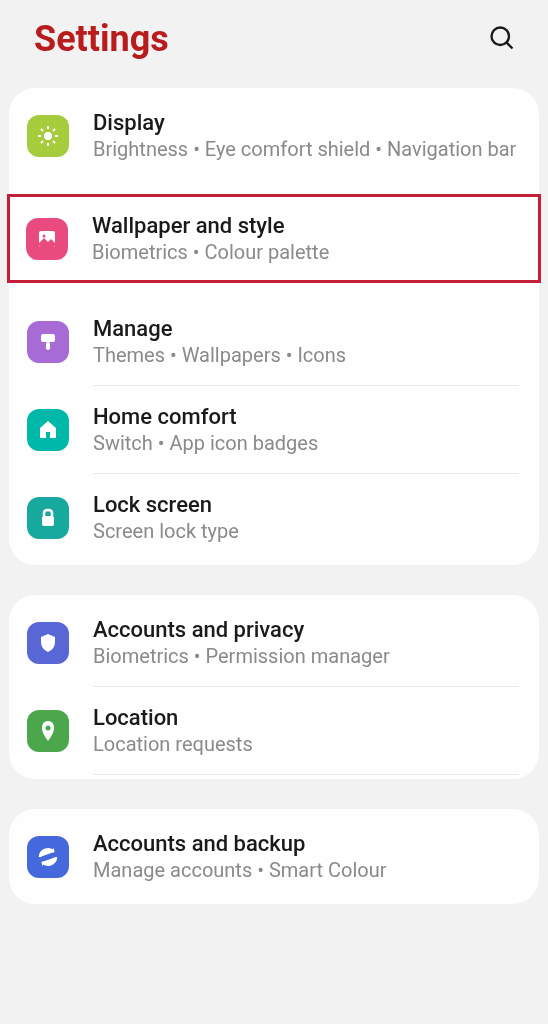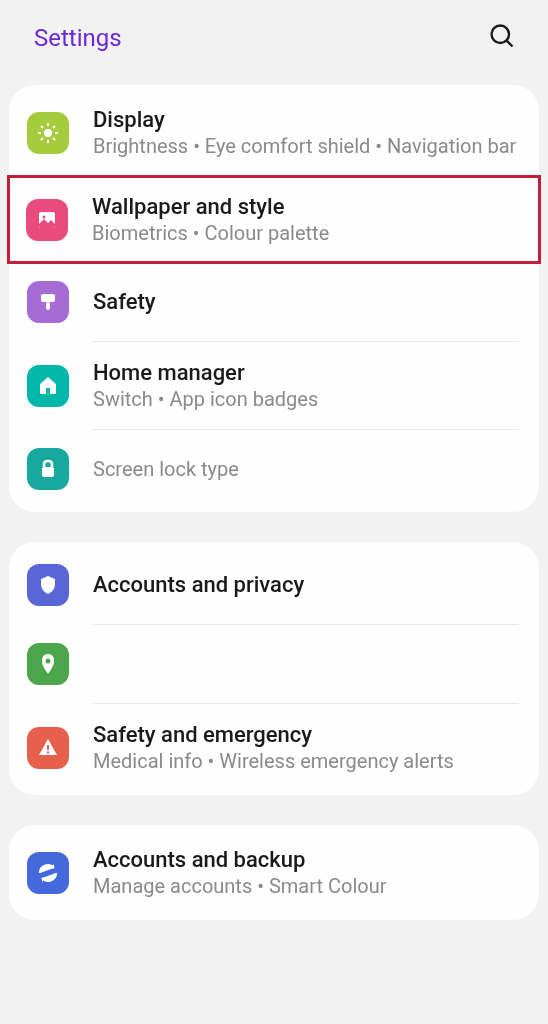--- a/index.html
+++ b/index.html
@@ -14,23 +14,23 @@
       background: #f2f2f2;
       overflow: hidden;
     }
     .header {
       display: flex;
       justify-content: space-between;
       align-items: center;
       padding: 18px 28px 28px 34px;
     }
     .header-title {
-      font-size: 24px;
-      font-weight: 400;
-      color: #6d28d9;
+      font-size: 36px;
+      font-weight: 700;
+      color: #b91c1c;
     }
     .search-btn {
       background: none;
       border: none;
       cursor: pointer;
       padding: 4px;
     }
     .search-btn svg {
       width: 28px;
       height: 28px;
@@ -43,21 +43,21 @@
     }
     .item {
       display: flex;
       align-items: center;
       padding: 18px 20px 18px 18px;
       position: relative;
     }
     .item-highlighted {
       outline: 3px solid #c41e3a;
       outline-offset: -2px;
-      margin: 0 -1px;
+      margin: 16px -1px;
     }
     .icon-box {
       width: 42px;
       height: 42px;
       border-radius: 12px;
       display: flex;
       align-items: center;
       justify-content: center;
       flex-shrink: 0;
       margin-right: 24px;
@@ -148,87 +148,81 @@
   </div>
 
   <div class="item">
     <div class="icon-box bg-purple">
       <svg viewBox="0 0 24 24">
           <rect x="5" y="4" width="14" height="8" rx="2" fill="white"></rect>
           <rect x="10" y="12" width="4" height="8" rx="2" fill="white"></rect>
         </svg>
     </div>
     <div class="item-text">
-      <div class="item-title">Safety</div>
+      <div class="item-title">Manage</div>
+      <div class="item-subtitle">Themes  •  Wallpapers  •  Icons</div>
     </div>
   </div>
   <div class="divider"></div>
 
   <div class="item">
     <div class="icon-box bg-teal">
       <svg viewBox="0 0 24 24">
           <path d="M12 3 L20 10 L20 20 L14 20 L14 14 L10 14 L10 20 L4 20 L4 10 Z" fill="white"></path>
         </svg>
     </div>
     <div class="item-text">
-      <div class="item-title">Home manager</div>
+      <div class="item-title">Home comfort</div>
       <div class="item-subtitle">Switch  •  App icon badges</div>
     </div>
   </div>
   <div class="divider"></div>
 
   <div class="item">
     <div class="icon-box bg-teal2">
       <svg viewBox="0 0 24 24">
           <rect x="6" y="10" width="12" height="10" rx="2" fill="white"></rect>
           <path d="M8 10 L8 7 Q8 4 12 4 Q16 4 16 7 L16 10" stroke="white" stroke-width="2.5" fill="none"></path>
         </svg>
     </div>
     <div class="item-text">
+      <div class="item-title">Lock screen</div>
       <div class="item-subtitle">Screen lock type</div>
     </div>
   </div>
 </div>
 
 <div class="card">
   <div class="item">
     <div class="icon-box bg-indigo">
       <svg viewBox="0 0 24 24">
           <path d="M12 3 L19 6 L19 11 Q19 18 12 21 Q5 18 5 11 L5 6 Z" fill="white"></path>
         </svg>
     </div>
     <div class="item-text">
       <div class="item-title">Accounts and privacy</div>
+      <div class="item-subtitle">Biometrics  •  Permission manager</div>
     </div>
   </div>
   <div class="divider"></div>
 
   <div class="item">
     <div class="icon-box bg-green">
       <svg viewBox="0 0 24 24">
           <path d="M12 2 Q18 2 18 9 Q18 14 12 22 Q6 14 6 9 Q6 2 12 2 Z" fill="white"></path>
           <circle cx="12" cy="9" r="2.5" fill="#4ca64c"></circle>
         </svg>
     </div>
-  </div>
-  <div class="divider"></div>
-
-  <div class="item">
-    <div class="icon-box bg-red">
-      <svg viewBox="0 0 24 24">
-          <path d="M12 3 L21 19 L3 19 Z" fill="white"></path>
-          <rect x="11" y="9" width="2" height="5" fill="#e8604c"></rect>
-          <rect x="11" y="15.5" width="2" height="2" fill="#e8604c"></rect>
-        </svg>
-    </div>
-    <div class="item-text">
-      <div class="item-title">Safety and emergency</div>
-      <div class="item-subtitle">Medical info  •  Wireless emergency alerts</div>
-    </div>
-  </div>
+    <div class="item-text">
+      <div class="item-title">Location</div>
+      <div class="item-subtitle">Location requests</div>
+    </div>
+  </div>
+  <div class="divider"></div>
+
 </div>
 
 <div class="card">
   <div class="item">
     <div class="icon-box bg-blue">
       <svg viewBox="0 0 24 24" fill="none" stroke="white" stroke-width="2.5">
           <path d="M4 12 A8 8 0 0 1 18 7"></path>
           <path d="M20 12 A8 8 0 0 1 6 17"></path>
           <polyline points="18,3 18,7 14,7" fill="white" stroke="none"></polyline>
           <polyline points="6,21 6,17 10,17" fill="white" stroke="none"></polyline>

